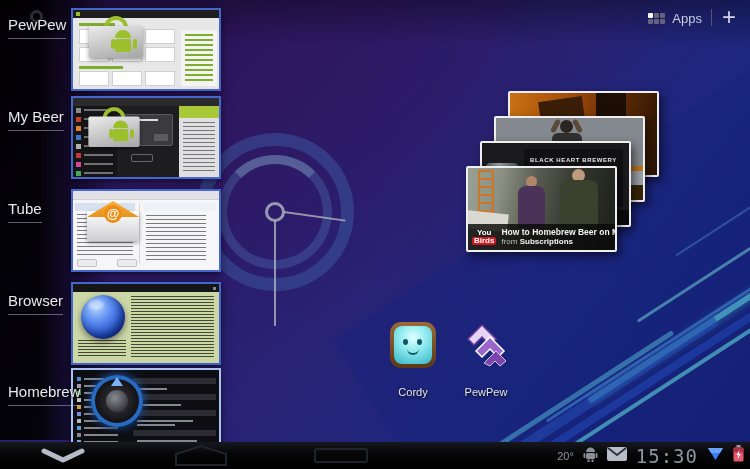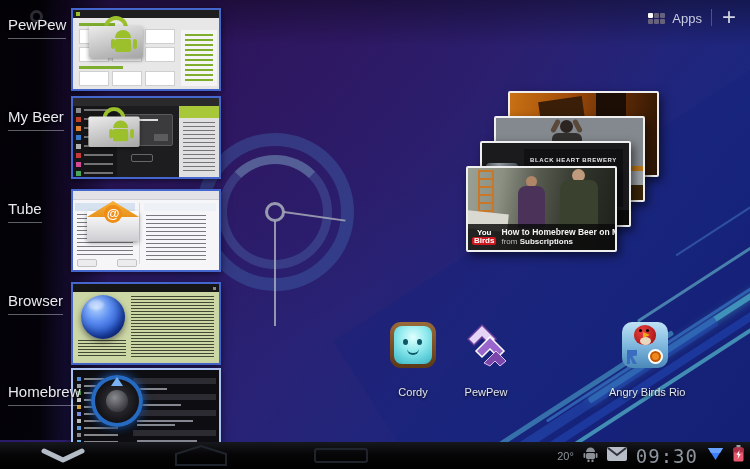--- a/index.html
+++ b/index.html
@@ -520,33 +520,20 @@
   <div class="shortcut" style="left:450px; top:322px;">
     <div class="icon">
       <svg width="46" height="46" viewBox="0 0 46 46">
         <path d="M5,17 L19,3 L33,17 L27,23 L19,15 L11,23 Z" fill="#e6d4f6" stroke="#6a3a9a" stroke-width="1.5"></path>
         <path d="M13,29 L27,15 L41,29 L35,35 L27,27 L19,35 Z" fill="#9a66cc" stroke="#fff" stroke-width="1.5"></path>
         <path d="M21,41 L33,29 L43,39 L37,44 L32,39 L27,44 Z" fill="#7a46ac" stroke="#d8c0f0" stroke-width="1"></path>
       </svg>
     </div>
     <div class="lbl">PewPew</div>
   </div>
-  <div class="shortcut" style="left:609px; top:322px;">
-    <div class="icon">
-        <div class="ic-rio">
-      <div class="bird"></div>
-          <div class="belly"></div>
-          <div class="eye"></div>
-          <div class="beak"></div>
-      <div class="r"></div>
-          <div class="o"></div>
-    </div>
-      </div>
-    <div class="lbl">Angry Birds Rio</div>
-  </div>
 
   <div id="sysbar">
     <div id="nav-back">
       <svg width="46" height="16" viewBox="0 0 46 16">
         <polyline points="4,3 23,12 42,3" fill="none" stroke="#b4bcc8" stroke-width="5" stroke-linecap="round" stroke-linejoin="round"></polyline>
       </svg>
     </div>
     <div id="nav-home">
       <svg width="66" height="21" viewBox="0 0 66 21">
         <path d="M8,20 L8,9 L33,1 L58,9 L58,20 Z" fill="none" stroke="#232730" stroke-width="2"></path>
@@ -568,21 +555,21 @@
           <rect x="0.5" y="7" width="1.8" height="5" rx="0.9" fill="#8a9096"></rect>
           <rect x="12.7" y="7" width="1.8" height="5" rx="0.9" fill="#8a9096"></rect>
         </svg>
       </span>
       <span>
         <svg width="20" height="14" viewBox="0 0 20 14">
           <rect x="0" y="0" width="20" height="14" rx="2" fill="#b8bec8"></rect>
           <polyline points="1,1 10,8 19,1" fill="none" stroke="#30343c" stroke-width="2"></polyline>
         </svg>
       </span>
-      <span id="time">09:30</span>
+      <span id="time">15:30</span>
       <span>
         <svg width="17" height="14" viewBox="0 0 17 14">
           <path d="M1,1 L16,1 L8.5,13 Z" fill="#3d7eff"></path>
           <path d="M1,1 L16,1 L13,6 L4,6 Z" fill="#6aa2ff"></path>
         </svg>
       </span>
       <span>
         <svg width="11" height="17" viewBox="0 0 11 17">
           <rect x="3.5" y="0" width="4" height="2.5" fill="#9aa0a8"></rect>
           <rect x="0.5" y="2.5" width="10" height="14" rx="1.5" fill="#e85a70"></rect>

